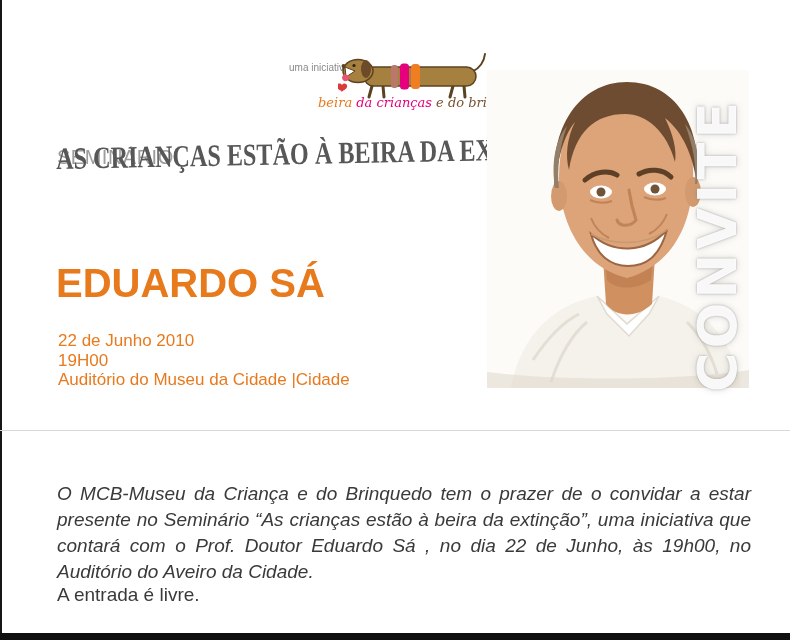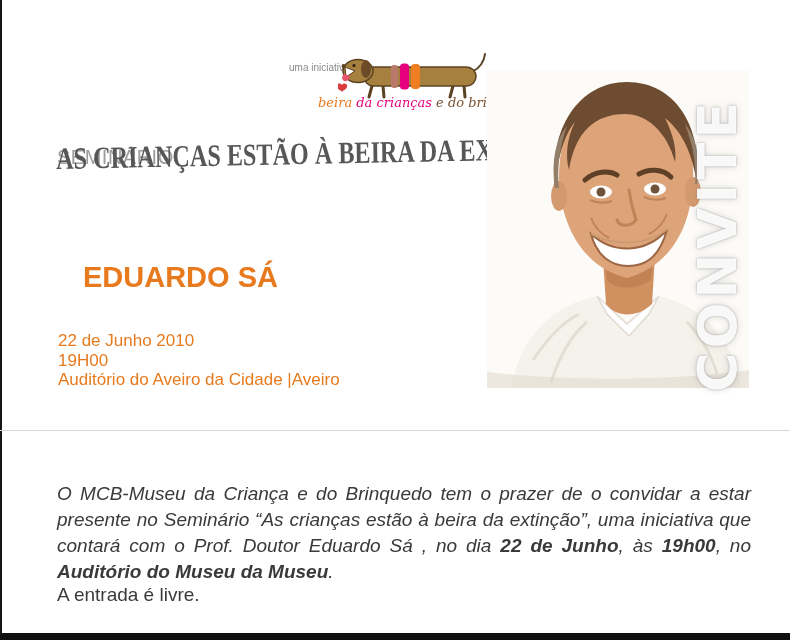--- a/index.html
+++ b/index.html
@@ -23,29 +23,29 @@
 
   
   .photo{position:absolute;left:487px;top:70px;width:262px;height:318px;}
   .ribbon{position:absolute;left:563px;top:210px;width:310px;height:70px;line-height:70px;
           text-align:center;transform:rotate(-90deg);font-family:"DejaVu Sans",sans-serif;
           font-weight:bold;font-size:54px;letter-spacing:4px;color:rgba(255,255,255,.93);
           text-shadow:0 0 2px rgba(125,125,125,.65),0 0 7px rgba(125,125,125,.3);}
 
   
   .pretitle{position:absolute;left:58px;top:247px;font-size:15px;font-weight:bold;color:#e87a1e;letter-spacing:.8px;}
-  .speaker{position:absolute;left:56px;top:261px;font-size:29px;font-weight:bold;color:#e87a1e;letter-spacing:0;margin-left:27px;}
+  .speaker{position:absolute;left:56px;top:261px;font-size:40px;font-weight:bold;color:#e87a1e;letter-spacing:0;}
   .event{position:absolute;left:58px;top:331px;font-size:17px;font-weight:normal;color:#e87a1e;line-height:19.5px;}
 
   .divider{position:absolute;left:0;top:430px;width:790px;height:1px;background:#d8d8d8;}
 
   
   .body-par{position:absolute;left:57px;top:462px;width:694px;font-size:19px;font-style:italic;
             color:#3a3a3a;line-height:26px;text-align:justify;}
-  .body-par b{font-weight:bold;}
+  .body-par b{font-weight:normal;}
   .note{position:absolute;left:57px;top:584px;font-size:19px;color:#3a3a3a;}
 </style>
 </head>
 <body>
 
 <div class="page">
 
   <div class="left-edge"></div>
 
   <span class="logo-tagline">uma iniciativa:</span>
@@ -108,23 +108,23 @@
     <path d="M0,318 L262,318 L262,300 C200,310 80,312 0,302 Z" fill="#ded7cb" opacity=".55"></path>
   </svg>
 
   <div class="ribbon">CONVITE</div>
 
   <div class="speaker">EDUARDO SÁ</div>
 
   <div class="event">
     <div>22 de Junho 2010</div>
     <div>19H00</div>
-    <div>Auditório do Aveiro da Cidade |Aveiro</div>
+    <div>Auditório do Museu da Cidade |Cidade</div>
   </div>
 
   <div class="divider"></div>
 
-  <p class="body-par"><span>O MCB-Museu da Criança e do Brinquedo tem o prazer de o convidar a estar presente no Seminário “As crianças estão à beira da extinção”, uma iniciativa que contará com o Prof. Doutor Eduardo Sá , no dia </span><b>22 de Junho</b><span>, às </span><b>19h00</b><span>, no </span><b>Auditório do Museu da Museu</b><span>.</span></p>
+  <p class="body-par"><span>O MCB-Museu da Criança e do Brinquedo tem o prazer de o convidar a estar presente no Seminário “As crianças estão à beira da extinção”, uma iniciativa que contará com o Prof. Doutor Eduardo Sá , no dia </span><b>22 de Junho</b><span>, às </span><b>19h00</b><span>, no </span><b>Auditório do Aveiro da Cidade</b><span>.</span></p>
 
   <div class="note">A entrada é livre.</div>
 
   <div class="bottom-bar"></div>
 </div>
 
 </body></html>

